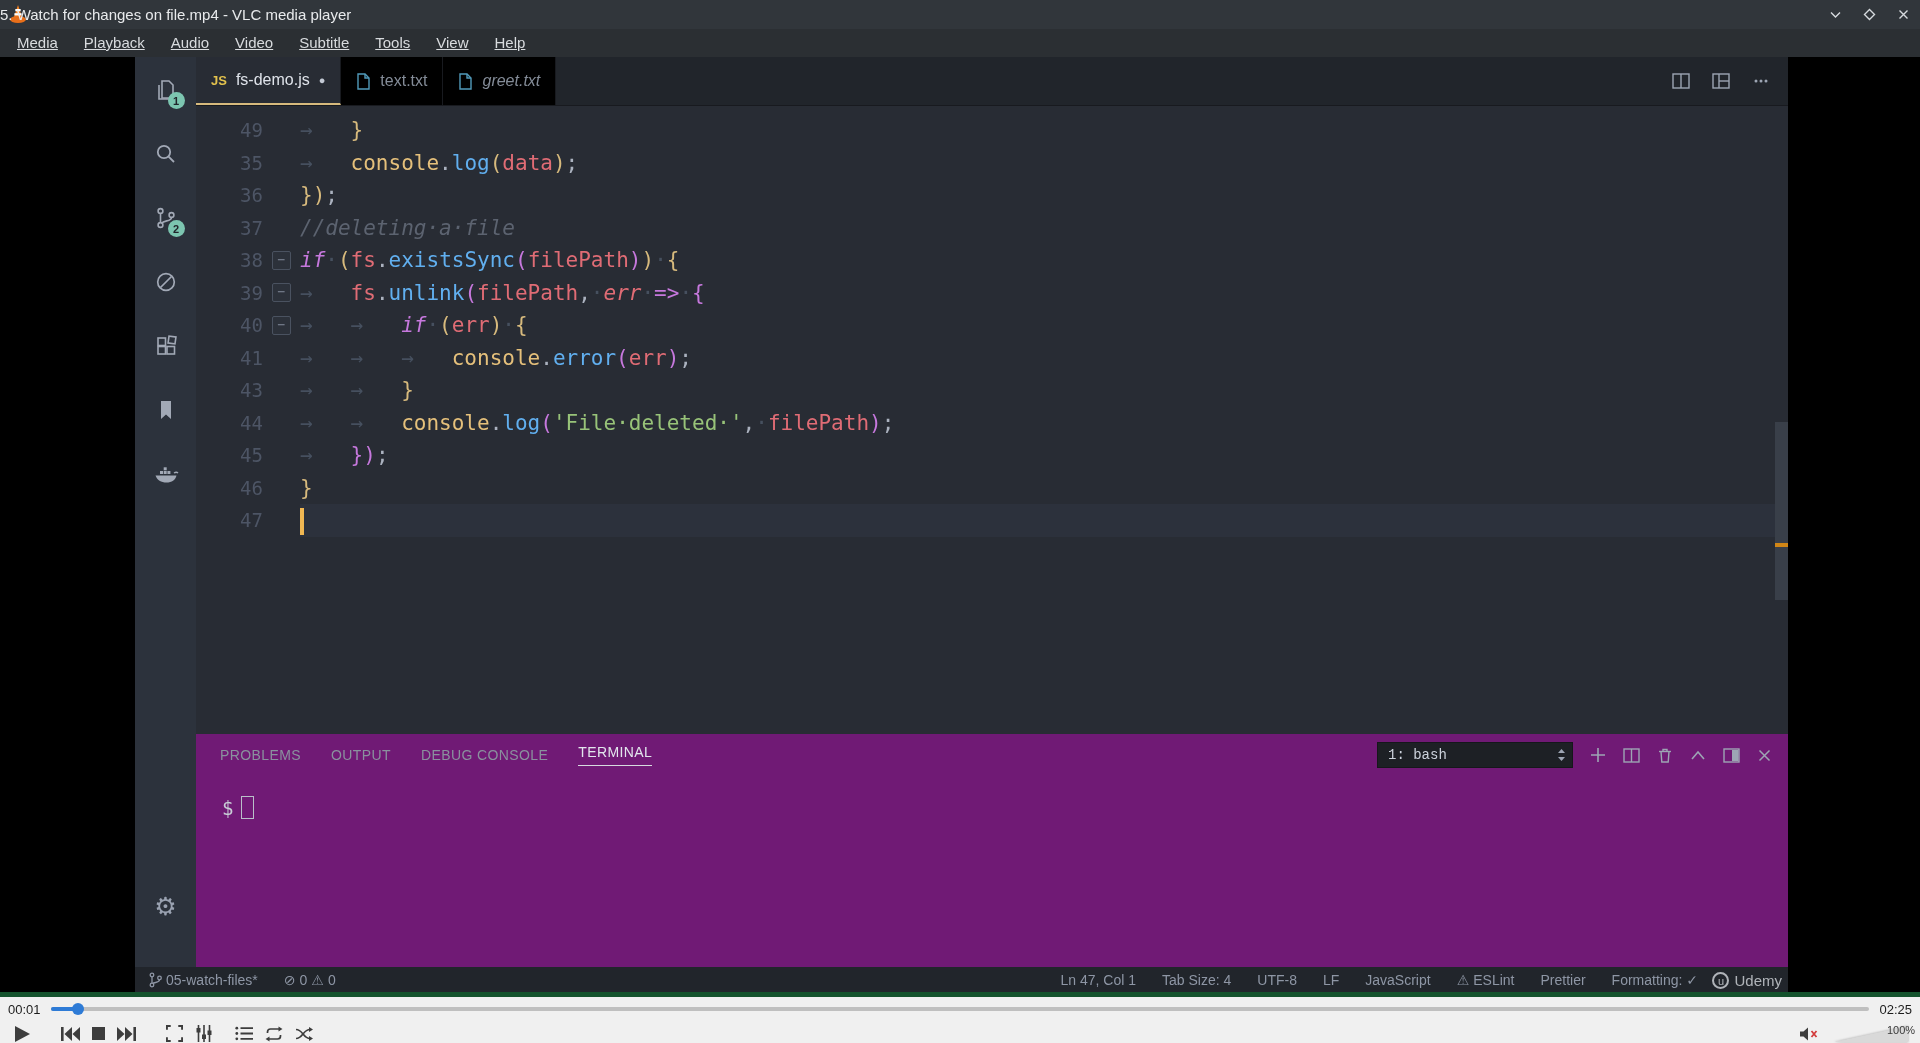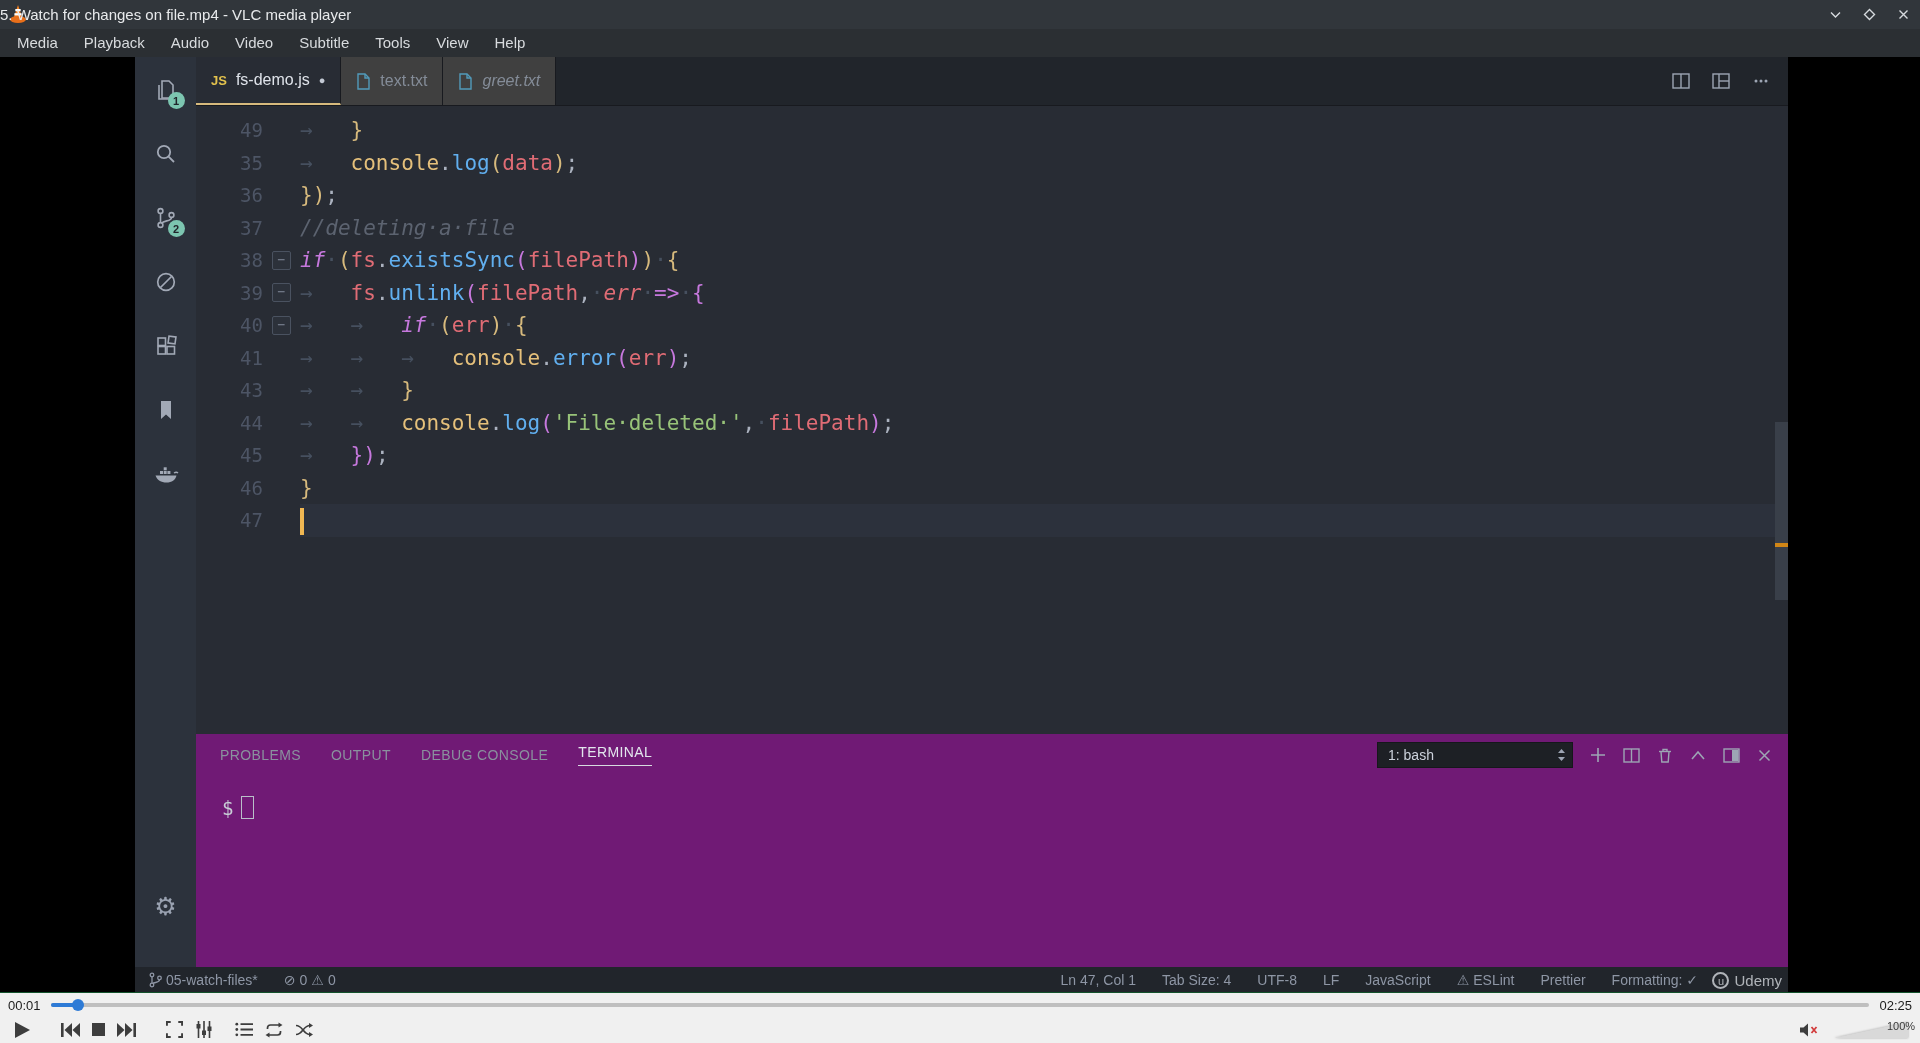--- a/index.html
+++ b/index.html
@@ -8,41 +8,41 @@
   
   .titlebar{position:absolute;left:0;top:0;width:1920px;height:29px;background:#31363b;
     display:flex;align-items:center;}
   .vlc-cone{position:absolute;left:9px;top:5px;}
   .vlc-title{position:absolute;left:0;right:0;text-align:left;color:#e8eaec;font-size:15px;line-height:29px;}
   .win-buttons{position:absolute;right:8px;top:0;height:29px;display:flex;align-items:center;gap:16px;}
   .win-btn{width:18px;height:18px;display:flex;align-items:center;justify-content:center;color:#d6dade;}
 
   .menubar{position:absolute;left:0;top:29px;width:1920px;height:28px;background:#2b2f33;
     display:flex;align-items:center;padding-left:4px;box-sizing:border-box;}
-  .menu-item{color:#d8dbde;font-size:15px;padding:0 13px;line-height:28px;}
+  .menu-item{color:#d8dbde;font-size:15px;padding:0 13px;line-height:28px;text-decoration:underline;}
 
   
   .video{position:absolute;left:0;top:57px;width:1920px;height:935px;background:#000;}
 
   
   .vscode{position:absolute;left:135px;top:0;width:1653px;height:935px;background:#282c34;}
 
   .activitybar{position:absolute;left:0;top:0;width:61px;height:910px;background:#2c323c;}
   .ab-icons{display:flex;flex-direction:column;align-items:center;padding-top:20px;gap:38px;}
   .ab-item{position:relative;width:26px;height:26px;display:flex;align-items:center;justify-content:center;color:#a2a9b6;}
   .badge{position:absolute;right:-6px;bottom:-6px;width:17px;height:17px;border-radius:50%;
     background:#7cc5b0;color:#21252b;font-size:11px;font-weight:bold;display:flex;align-items:center;justify-content:center;}
   .gear{position:absolute;bottom:46px;left:0;width:61px;text-align:center;font-size:25px;color:#9aa2b1;}
 
   .main{position:absolute;left:61px;top:0;width:1592px;height:910px;}
 
   
   .tabbar{position:absolute;left:0;top:0;width:100%;height:49px;background:#21252b;display:flex;border-bottom:1px solid #181a1f;box-sizing:border-box;}
   .tab{height:48px;display:flex;align-items:center;gap:9px;padding:0 15px;border-right:1px solid #181a1f;
-    font-size:16px;color:#848c98;background:#404040;box-sizing:border-box;}
+    font-size:16px;color:#848c98;background:#000000;box-sizing:border-box;}
   .tab.active{background:#282c34;color:#dfe3ea;border-bottom:2px solid #d7ba7d;}
   .tab.preview .tab-label{font-style:italic;}
   .js-badge{color:#e3c24d;font-weight:bold;font-size:13px;}
   .mod-dot{color:#c3c9d4;font-size:11px;}
   .tab-actions{margin-left:auto;display:flex;align-items:center;gap:22px;padding-right:18px;color:#9da5b4;}
 
   
   .editor{position:absolute;left:0;top:49px;width:100%;height:628px;overflow:hidden;}
   .code-lines{position:absolute;left:0;top:8px;right:13px;}
   .code-line{display:flex;height:32.5px;line-height:32.5px;}
@@ -65,41 +65,41 @@
   .c-comment{color:#5c6370;font-style:italic;}
   .editor-cursor{display:inline-block;width:4px;height:27px;background:#f0b752;vertical-align:middle;}
   .scroll-thumb{position:absolute;right:0;top:316px;width:13px;height:178px;background:rgba(140,152,173,.18);}
   .overview-mod{position:absolute;right:0;top:437px;width:13px;height:4px;background:#d18616;}
 
   
   .panel{position:absolute;left:0;top:677px;width:100%;height:233px;background:#701a75;}
   .panel-tabs{display:flex;gap:30px;padding-left:24px;height:42px;align-items:center;
     font-size:14px;letter-spacing:.4px;color:#8a919e;}
   .panel-tab.active{color:#e2e6ed;border-bottom:1px solid #d7dae0;padding-bottom:5px;}
-  .panel-controls{position:absolute;right:16px;top:8px;display:flex;align-items:center;gap:17px;color:#9da5b4;}
+  .panel-controls{position:absolute;right:16px;top:8px;display:flex;align-items:center;gap:17px;color:#9da5b4;font-family:Liberation Mono, monospace;}
   .shell-select{display:flex;align-items:center;justify-content:space-between;width:196px;height:26px;
     background:#1d2025;border:1px solid #15171b;padding:0 6px 0 10px;font-size:14px;color:#ccd2dc;box-sizing:border-box;}
   .terminal-line{position:absolute;left:26px;top:62px;display:flex;align-items:center;gap:8px;}
   .prompt{font:19px "DejaVu Sans Mono",monospace;color:#c8cdd6;}
   .term-cursor{width:11px;height:21px;border:1.3px solid #b9bfc9;}
 
   
   .statusbar{position:absolute;left:0;top:910px;width:1653px;height:25px;background:#21252b;
     display:flex;justify-content:space-between;align-items:center;padding:0 14px;box-sizing:border-box;
     font-size:14px;color:#8e96a5;}
   .sb-left{display:flex;gap:26px;align-items:center;}
   .sb-item{display:flex;align-items:center;gap:4px;}
   .sb-right{display:flex;gap:26px;align-items:center;margin-right:76px;}
   .watermark{position:absolute;right:6px;bottom:3px;display:flex;align-items:center;gap:5px;
     opacity:.8;color:#d3d7dc;font-size:15px;}
   .wm-circle{width:17px;height:17px;border:2px solid #d3d7dc;border-radius:50%;display:flex;
     align-items:center;justify-content:center;font-size:11px;box-sizing:border-box;}
 
   
-  .controls-area{position:absolute;left:0;top:992px;width:1920px;height:51px;background:#f0f0f0;border-top:1px solid #14532d;box-sizing:border-box;}
+  .controls-area{position:absolute;left:0;top:992px;width:1920px;height:51px;background:#f0f0f0;border-top:5px solid #14532d;box-sizing:border-box;}
   .seek-row{position:absolute;left:0;top:2px;width:100%;height:20px;display:flex;align-items:center;padding:0 8px;box-sizing:border-box;gap:10px;}
   .time{font-size:13px;color:#1c1c1c;flex:none;}
   .seek-track{position:relative;flex:1;height:4px;background:#bfbfbf;border-radius:2px;}
   .seek-progress{position:absolute;left:0;top:0;height:4px;width:26px;background:#2e7bd6;border-radius:2px;}
   .seek-handle{position:absolute;left:21px;top:-4px;width:12px;height:12px;border-radius:50%;background:#2e7bd6;}
   .buttons-row{position:absolute;left:0;top:22px;width:100%;height:29px;display:flex;align-items:center;padding:0 8px;box-sizing:border-box;}
   .ctl{display:flex;align-items:center;justify-content:center;height:26px;padding:0 6px;color:#3d3d3d;}
   .grp{display:flex;align-items:center;}
   .sp18{width:18px;flex:none;}
   .sp10{width:10px;flex:none;}

